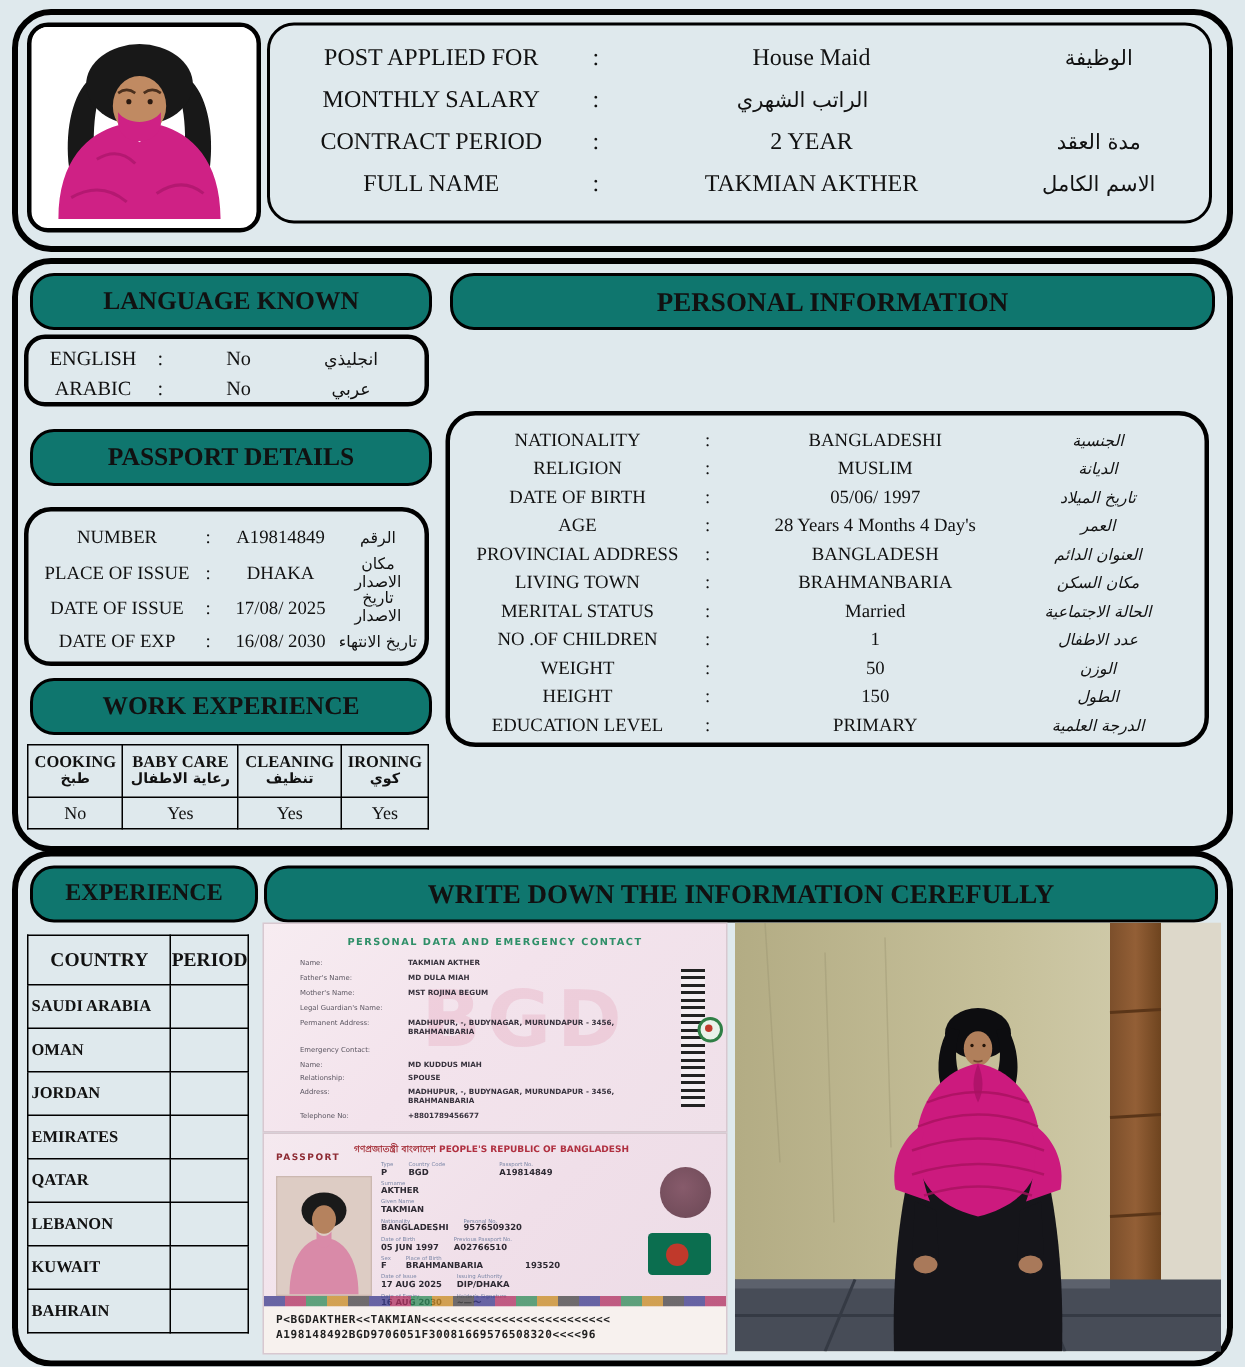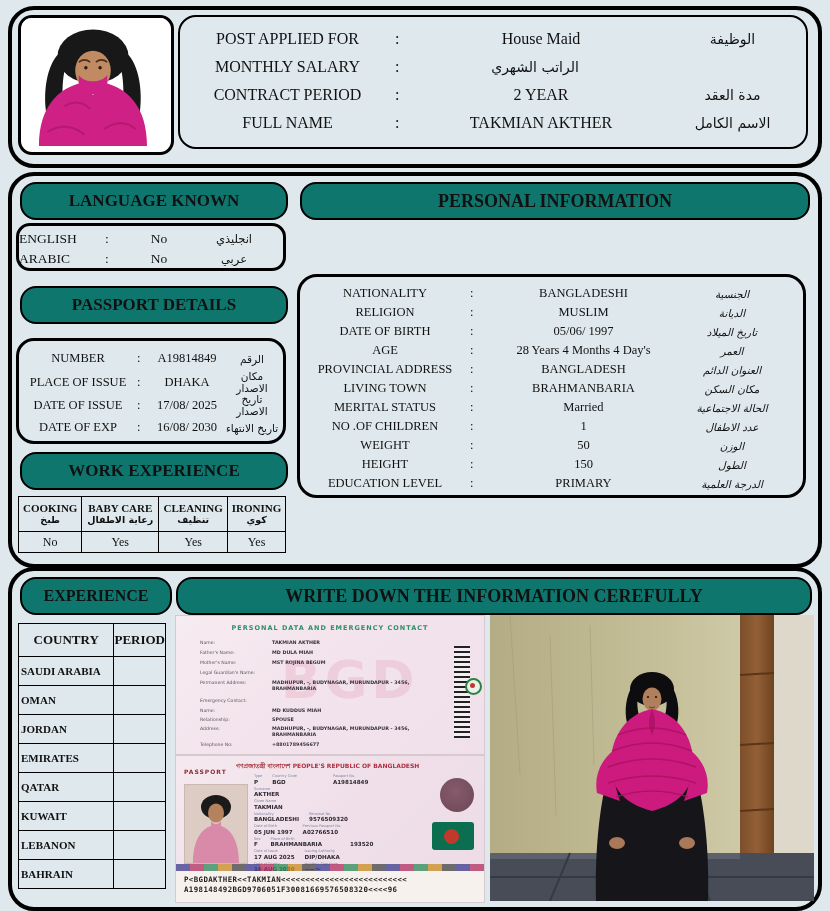--- a/index.html
+++ b/index.html
@@ -16,21 +16,21 @@
   .info-box{left:166px;top:5px;width:630px;height:134px;border-width:2.5px;border-radius:18px;padding-top:8px;box-sizing:border-box;}
   .info-row{display:grid;grid-template-columns:215px 16px 260px 1fr;align-items:center;height:28px;font-size:16px;}
   .info-row .lbl{text-align:center;}
   .info-row .val{text-align:center;}
   .info-row .arv{text-align:center;font-size:14px;padding-right:12px;}
   
   .sec-mid{left:8px;top:172px;width:806px;height:388px;}
   .pill-lang{left:8px;top:6px;width:264px;height:34px;font-size:17px;}
   .lang-box{left:4px;top:47px;width:270px;height:48px;border-radius:14px;box-sizing:border-box;padding-top:3px;}
   .lang-row{display:grid;grid-template-columns:86px 14px 80px 1fr;align-items:center;height:20px;font-size:13.5px;}
-  .lang-row .lbl{text-align:left;}
+  .lang-row .lbl{text-align:center;}
   .lang-row .val{text-align:center;}
   .lang-row .arv{font-size:11.5px;text-align:center;padding-right:14px;}
   .pill-pass{left:8px;top:110px;width:264px;height:34px;font-size:17px;}
   .pass-box{left:4px;top:162px;width:270px;height:106px;border-radius:18px;box-sizing:border-box;padding-top:6px;}
   .pass-row{display:grid;grid-template-columns:118px 12px 76px 1fr;align-items:center;height:23px;font-size:12.5px;}
   .pass-row .lbl{text-align:center;}
   .pass-row .val{text-align:center;}
   .pass-row .arv{font-size:10.5px;text-align:center;padding-right:4px;}
   .pill-work{left:8px;top:276px;width:264px;height:34px;font-size:17px;}
   .work-table{position:absolute;left:6px;top:320px;width:268px;border-collapse:collapse;}
@@ -286,25 +286,25 @@
           </tr>
       <tr>
             <td>EMIRATES</td>
             <td class="period"></td>
           </tr>
       <tr>
             <td>QATAR</td>
             <td class="period"></td>
           </tr>
       <tr>
+            <td>LEBANON</td>
+            <td class="period"></td>
+          </tr>
+      <tr>
             <td>KUWAIT</td>
-            <td class="period"></td>
-          </tr>
-      <tr>
-            <td>LEBANON</td>
             <td class="period"></td>
           </tr>
       <tr>
             <td>BAHRAIN</td>
             <td class="period"></td>
           </tr>
     </tbody>
       </table>
 
     <div class="scan scan-top">

